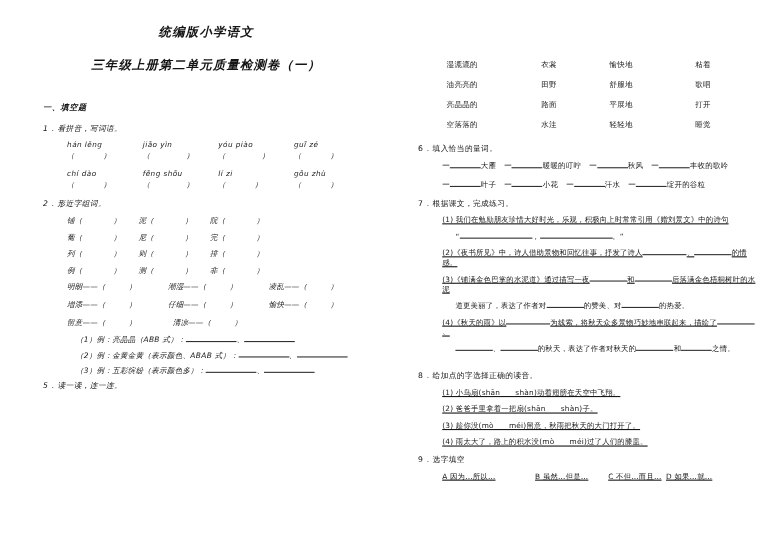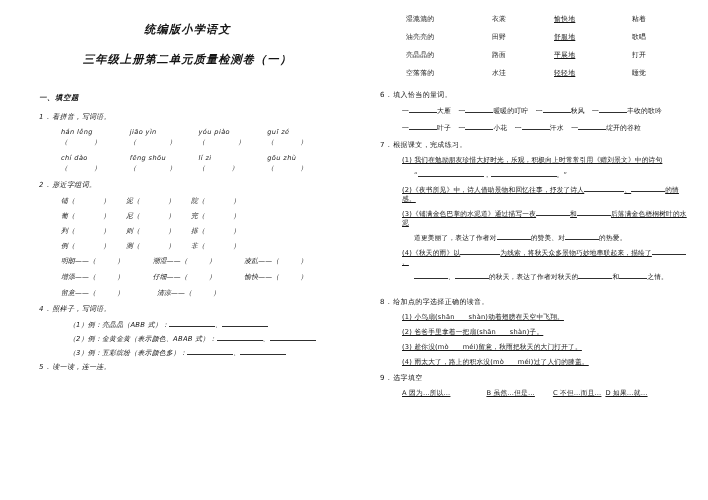--- a/index.html
+++ b/index.html
@@ -117,25 +117,25 @@
   .syn-grid { padding-left: 22px; }
   .syn-row { display: flex; margin-bottom: 6px; }
   .syn-cell {
     width: 96px;
     font-size: 6.8px;
     letter-spacing: .2px;
     color: #171717;
   }
 
   
-  .match-table { padding-left: 26px; }
+  .match-table { padding-left: 26px; margin-top: 40px; }
   .match-row { display: flex; margin-bottom: 8px; }
   .match-c1 { width: 86px; }
   .match-c2 { width: 62px; }
-  .match-c3 { width: 78px; text-decoration: underline; }
+  .match-c3 { width: 78px; }
   .match-c4 { width: 60px; }
   .match-row > div {
     font-size: 6.8px;
     letter-spacing: .3px;
     color: #171717;
   }
 
   
   .qty-row {
     padding-left: 22px;
@@ -247,23 +247,20 @@
         <div class="syn-cell">增添——（　　　）</div>
         <div class="syn-cell">仔细——（　　　）</div>
         <div class="syn-cell">愉快——（　　　）</div>
       </div>
       <div class="syn-row">
         <div class="syn-cell">留意——（　　　）</div>
         <div class="syn-cell">清凉——（　　　）</div>
       </div>
     </div>
 
-    <div class="q">
-      <span class="q-num">4．</span><span>照样子，写词语。</span>
-    </div>
     <div class="row indent2">
       <span>（1）例：亮晶晶（ABB 式）：</span><span class="blank b46"></span>、<span class="blank b46"></span>
     </div>
     <div class="row indent2">
       <span>（2）例：金黄金黄（表示颜色、ABAB 式）：</span><span class="blank b46"></span>、<span class="blank b46"></span>
     </div>
     <div class="row indent2">
       <span>（3）例：五彩缤纷（表示颜色多）：</span><span class="blank b46"></span>、<span class="blank b46"></span>
     </div>
 

